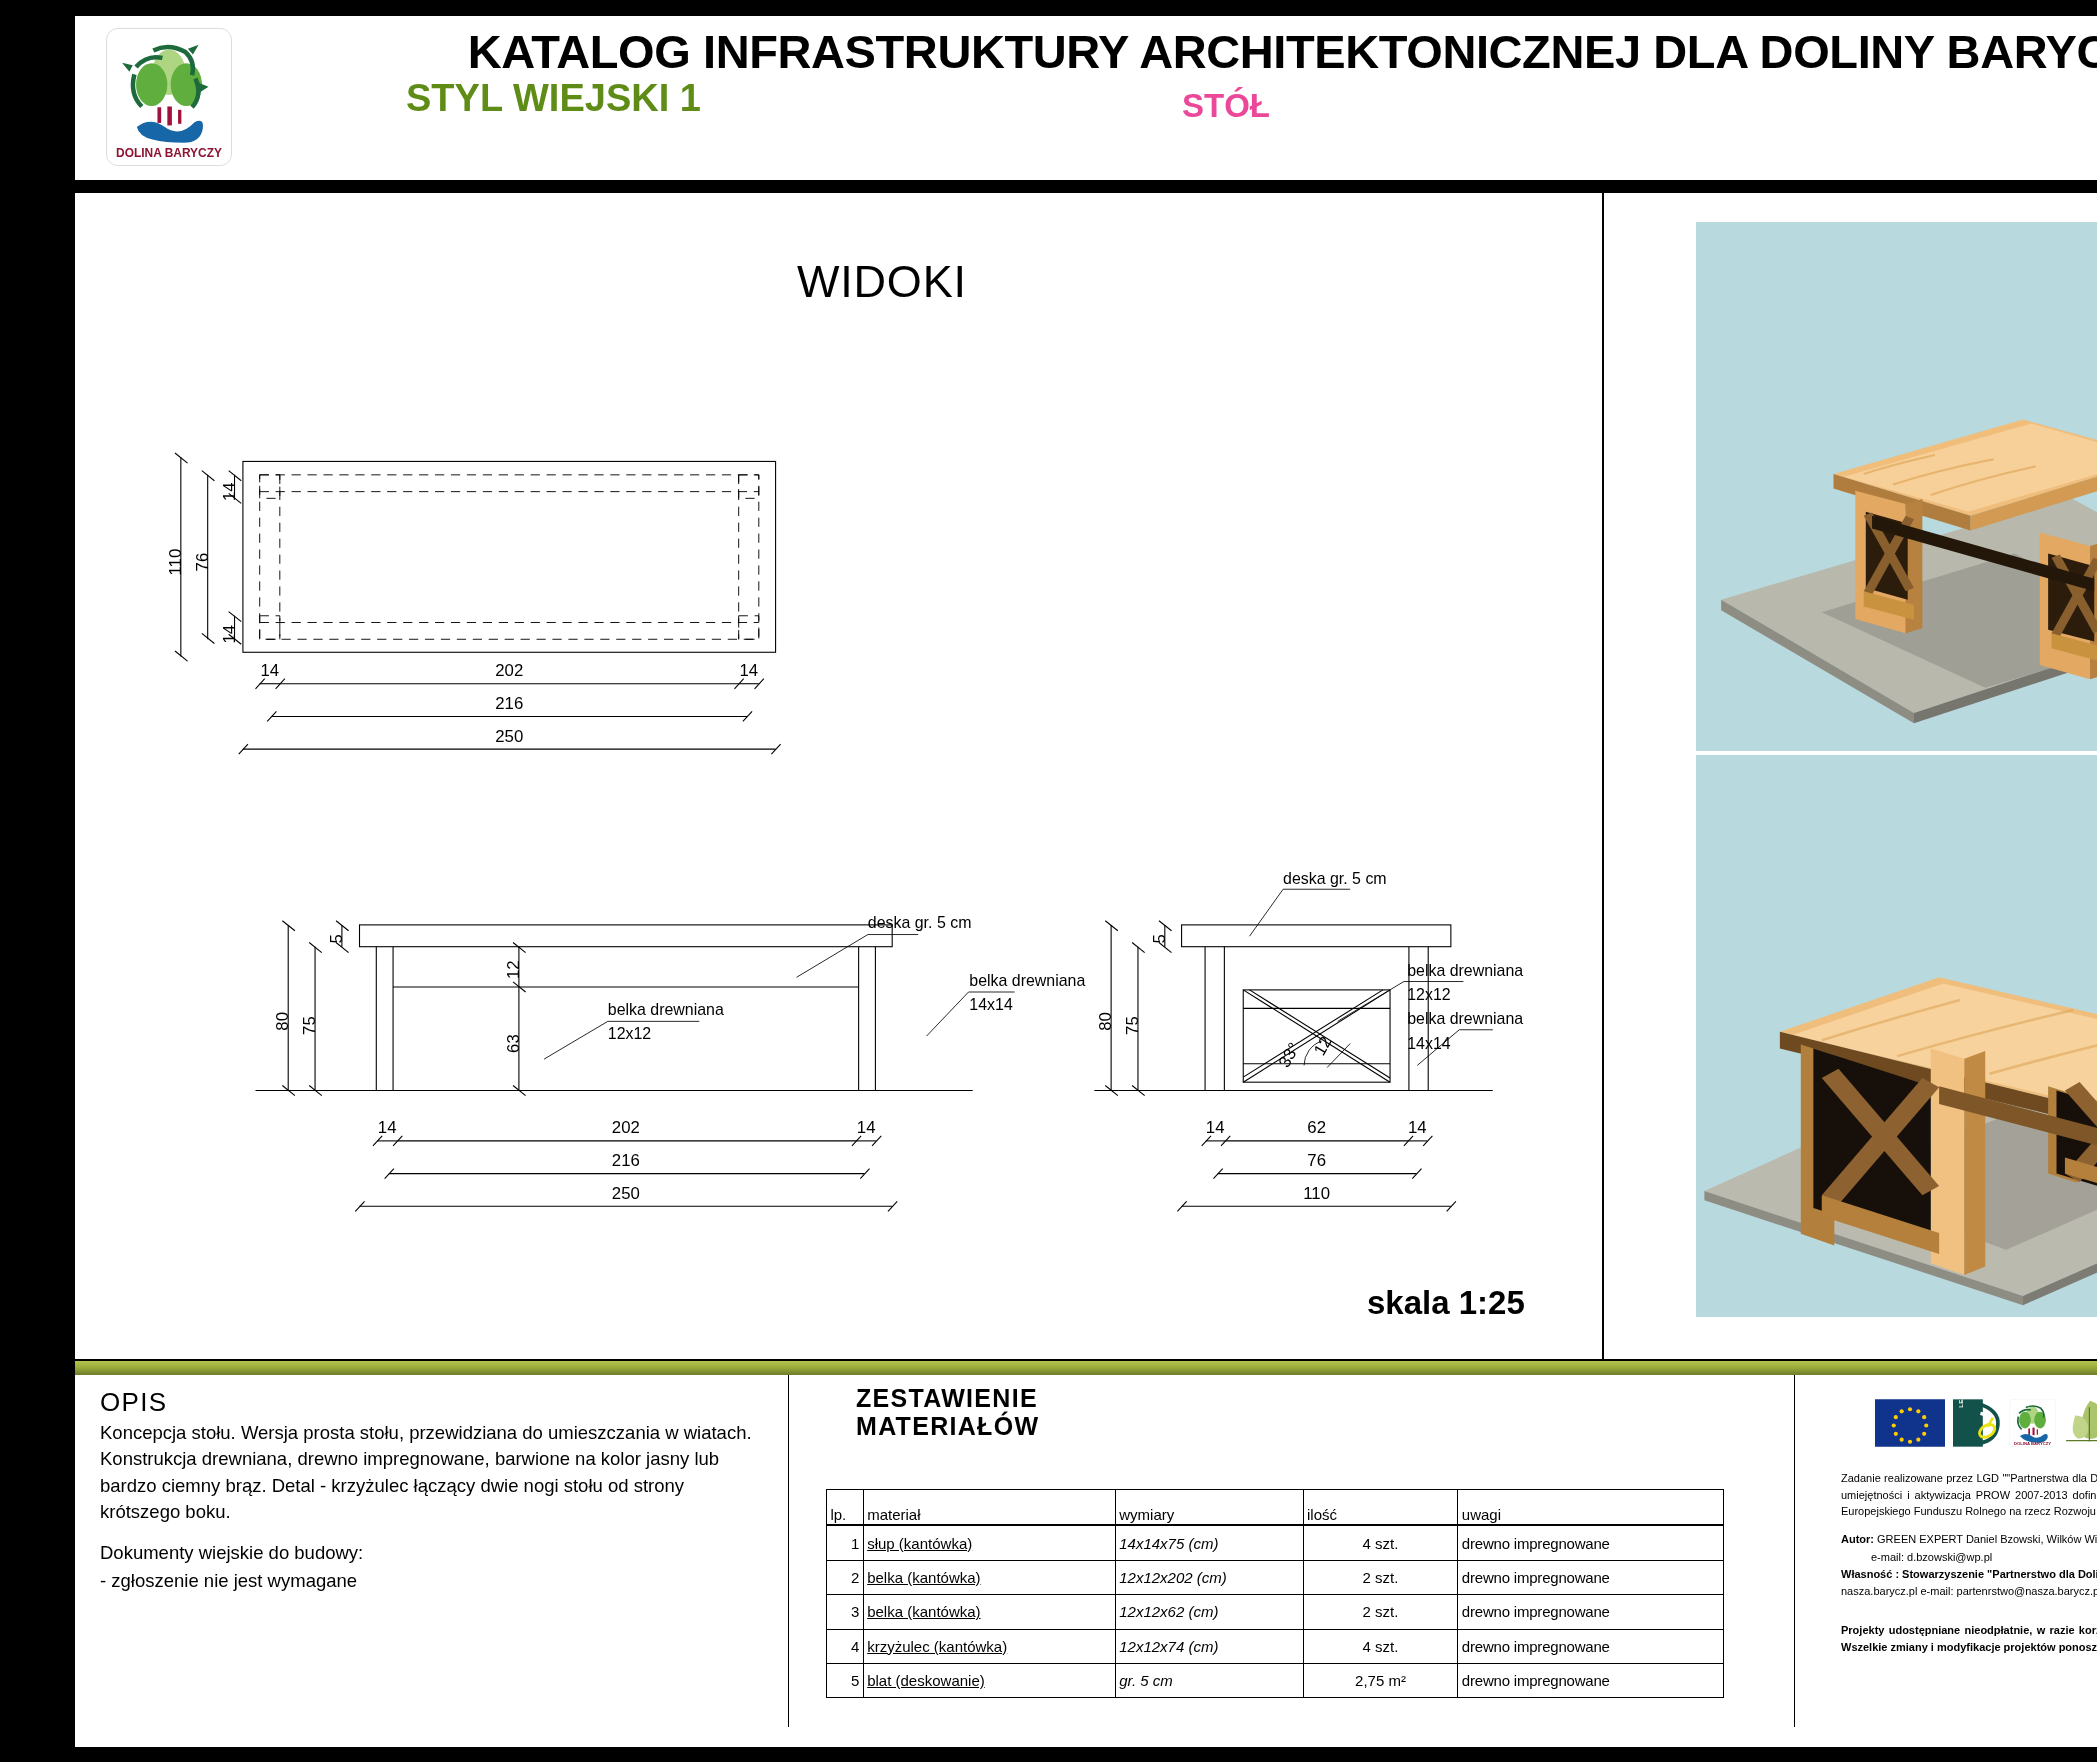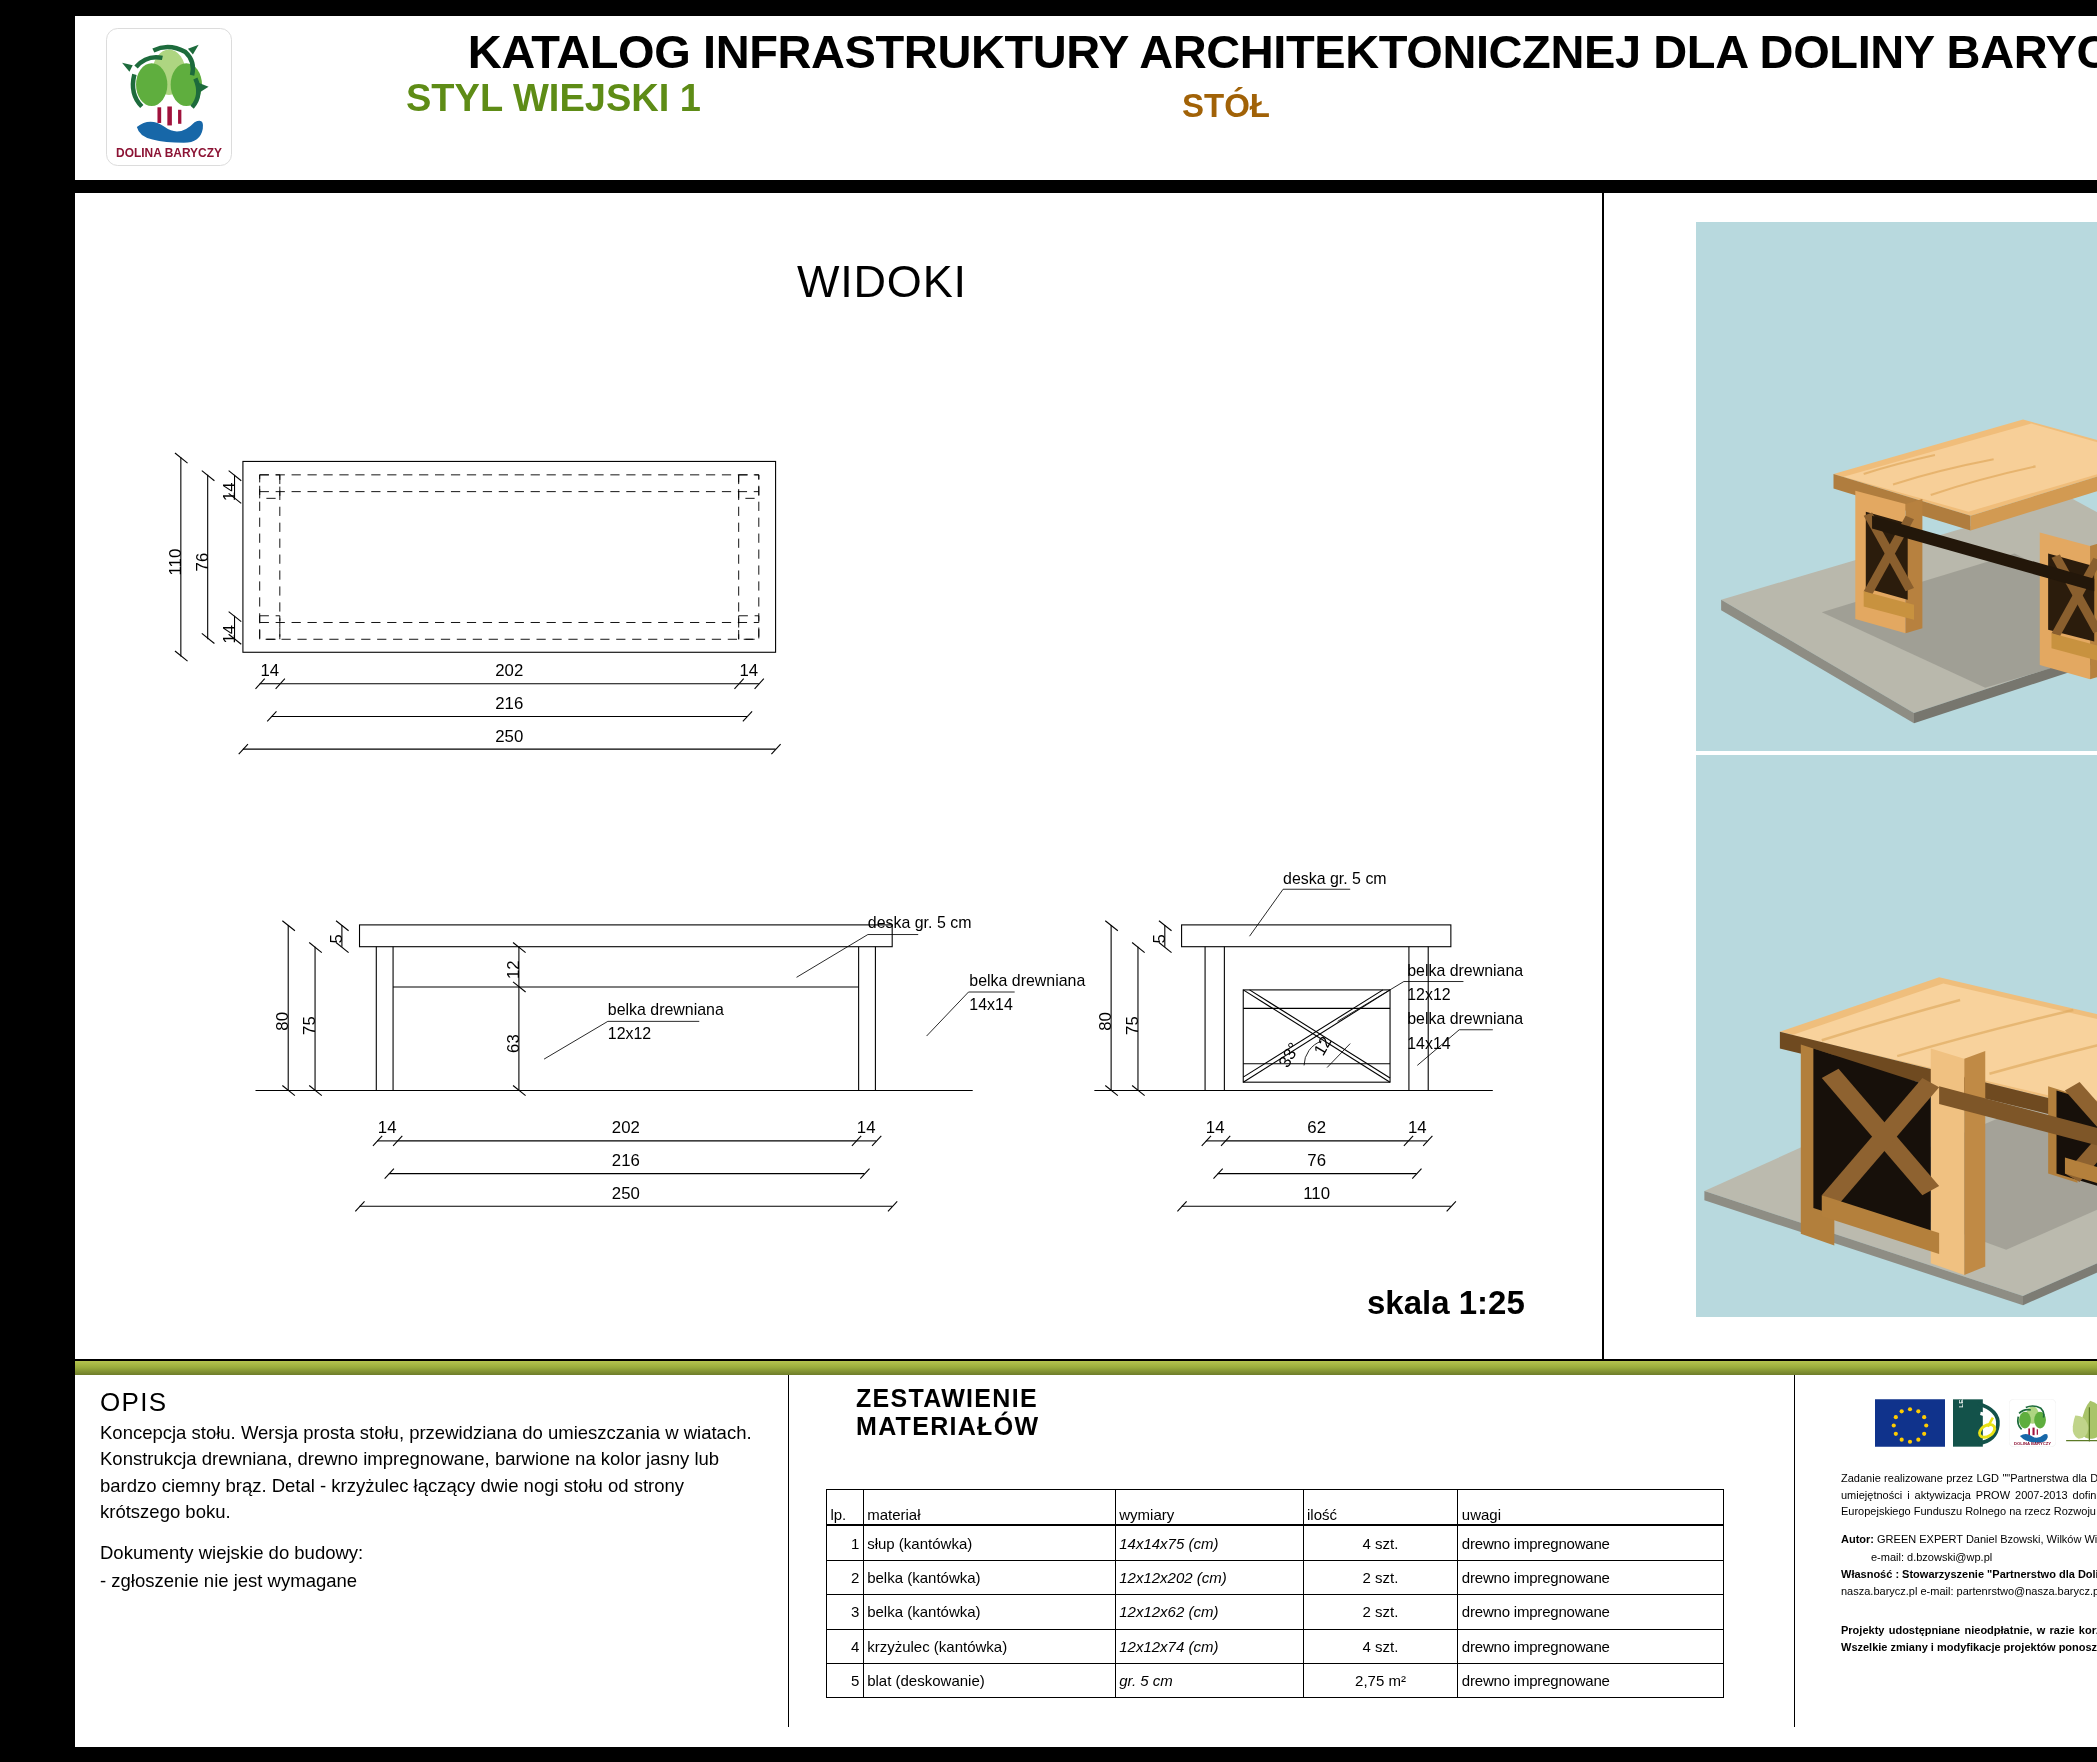--- a/index.html
+++ b/index.html
@@ -6,21 +6,21 @@
   body{width:2492px;height:1762px;position:relative;font-family:"Liberation Sans",sans-serif;overflow:hidden;}
 
   .page{position:absolute;inset:0;background:#000;}
 
   
   .header{position:absolute;left:75px;top:16px;width:2399px;height:164px;background:#fff;}
   .logo-box{position:absolute;left:31px;top:11.7px;width:126px;height:138px;background:#fff;border:0.8px solid #dcdcdc;border-radius:11.7px;box-sizing:border-box;}
   .logo-svg{position:absolute;left:0;top:0;width:100%;height:100%;}
   .main-title{position:absolute;left:180px;top:7.6px;width:2127px;text-align:center;font-size:47px;font-weight:bold;letter-spacing:-0.4px;color:#000;white-space:nowrap;}
   .sub-left{position:absolute;left:331px;top:61px;font-size:38px;font-weight:bold;color:#5e8c16;white-space:nowrap;}
-  .sub-mid{position:absolute;left:1107px;top:71px;font-size:33px;font-weight:bold;color:#a16207;white-space:nowrap;}
+  .sub-mid{position:absolute;left:1107px;top:71px;font-size:33px;font-weight:bold;color:#ec4899;white-space:nowrap;}
 
   
   .body-panel{position:absolute;left:75px;top:193px;width:2399px;height:1166px;background:#fff;}
   .divider-v{position:absolute;left:1527px;top:0;width:1.7px;height:1166px;background:#000;}
 
   .widoki{position:absolute;left:722px;top:63px;font-size:45px;color:#000;letter-spacing:0.8px;}
   .skala{position:absolute;left:1292px;top:1091px;font-size:33px;font-weight:bold;color:#000;}
 
   .draw-area{position:absolute;left:0;top:0;width:1527px;height:1166px;}
   .draw-area svg{position:absolute;left:0;top:0;}
@@ -43,21 +43,21 @@
   .vline{position:absolute;top:0;width:1.3px;height:352px;background:#000;}
 
   .zest-block{position:absolute;left:781px;top:9.2px;width:894px;}
   .zest-title{font-size:25px;font-weight:bold;letter-spacing:1.3px;line-height:1.12;color:#000;}
 
   table.mat{position:absolute;left:751px;top:114px;width:898px;border-collapse:collapse;font-size:15px;}
   table.mat th,table.mat td{border:0.8px solid #000;padding:1.7px 3.4px;color:#000;}
   table.mat thead th{font-weight:normal;text-align:left;height:31px;vertical-align:bottom;border-bottom:2.1px solid #000;}
   table.mat tbody td{height:30px;font-style:italic;}
   table.mat td.lp{text-align:right;width:29px;font-style:normal;}
-  table.mat td.mt{font-style:normal;}
+  table.mat td.mt{font-style:normal;text-decoration:underline;}
   table.mat td.qt{text-align:center;font-style:normal;}
   table.mat td.uw{font-style:normal;letter-spacing:-0.2px;margin-left:15px;}
   table.mat th.c-lp{width:29px;}
   table.mat th.c-wy{width:180px;}
   table.mat th.c-il{width:147px;}
   .logos{position:absolute;left:1800px;top:9.2px;width:596px;height:78px;display:flex;align-items:center;gap:7.6px;}
   .logos > *{flex:0 0 auto;}
   .fund-text{position:absolute;left:1766px;top:95px;width:617px;font-size:11px;line-height:1.5;text-align:justify;color:#000;}
   .fund-text p{margin:0 0 0.8px 0;}
   .fund-strong{font-weight:bold;}

